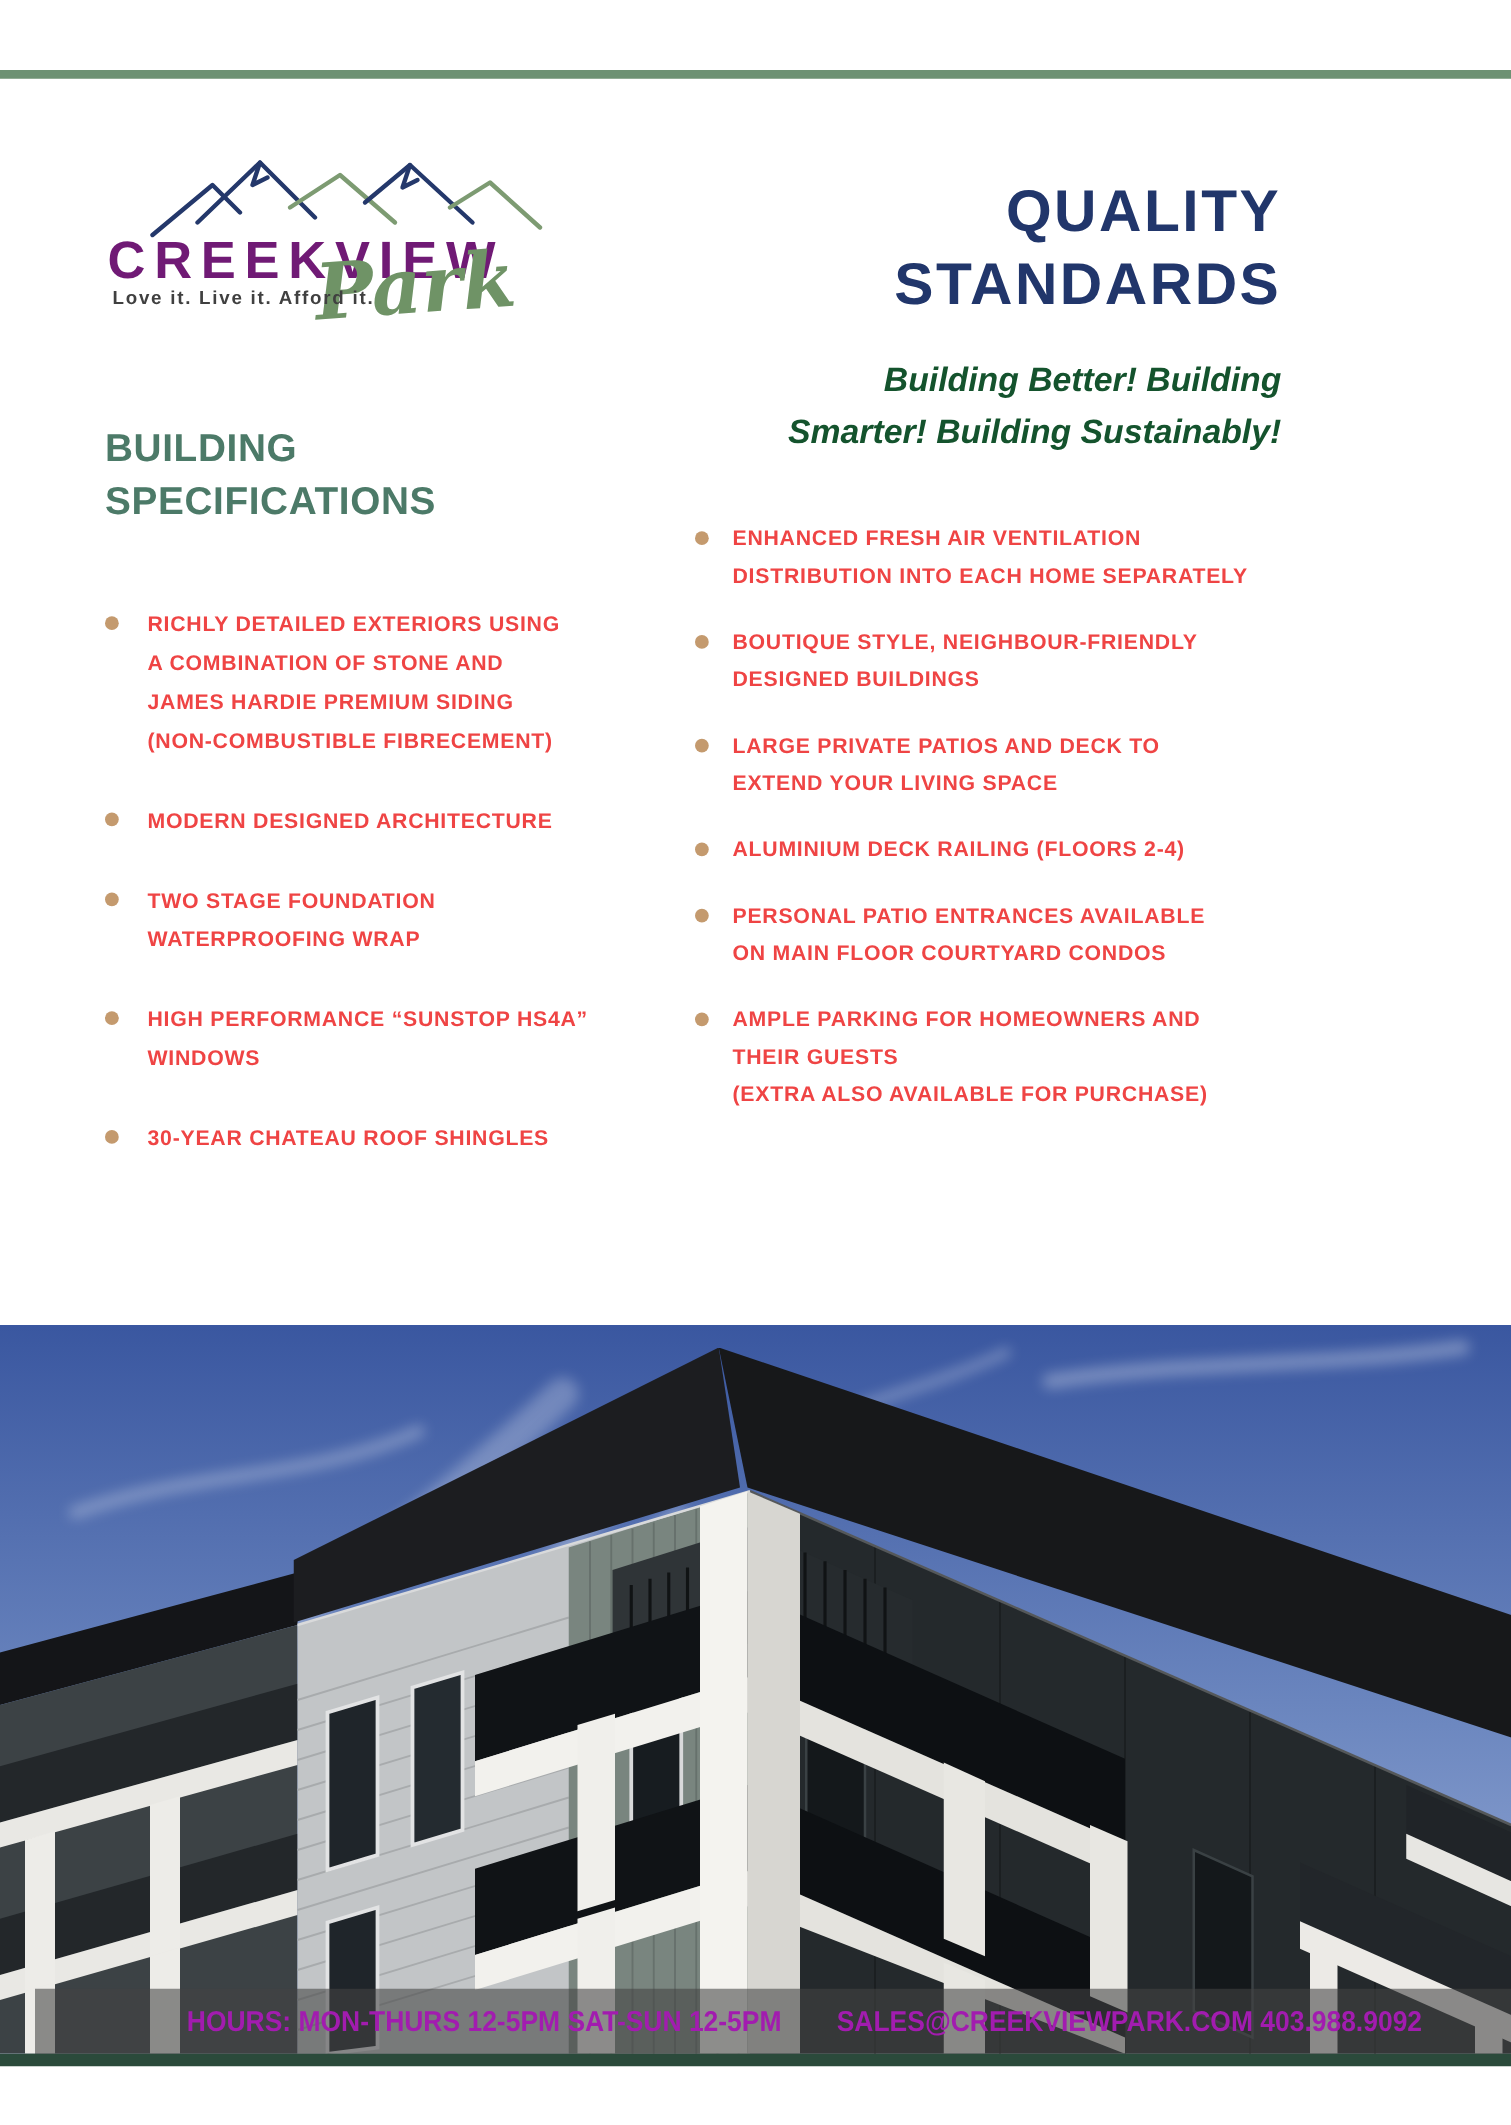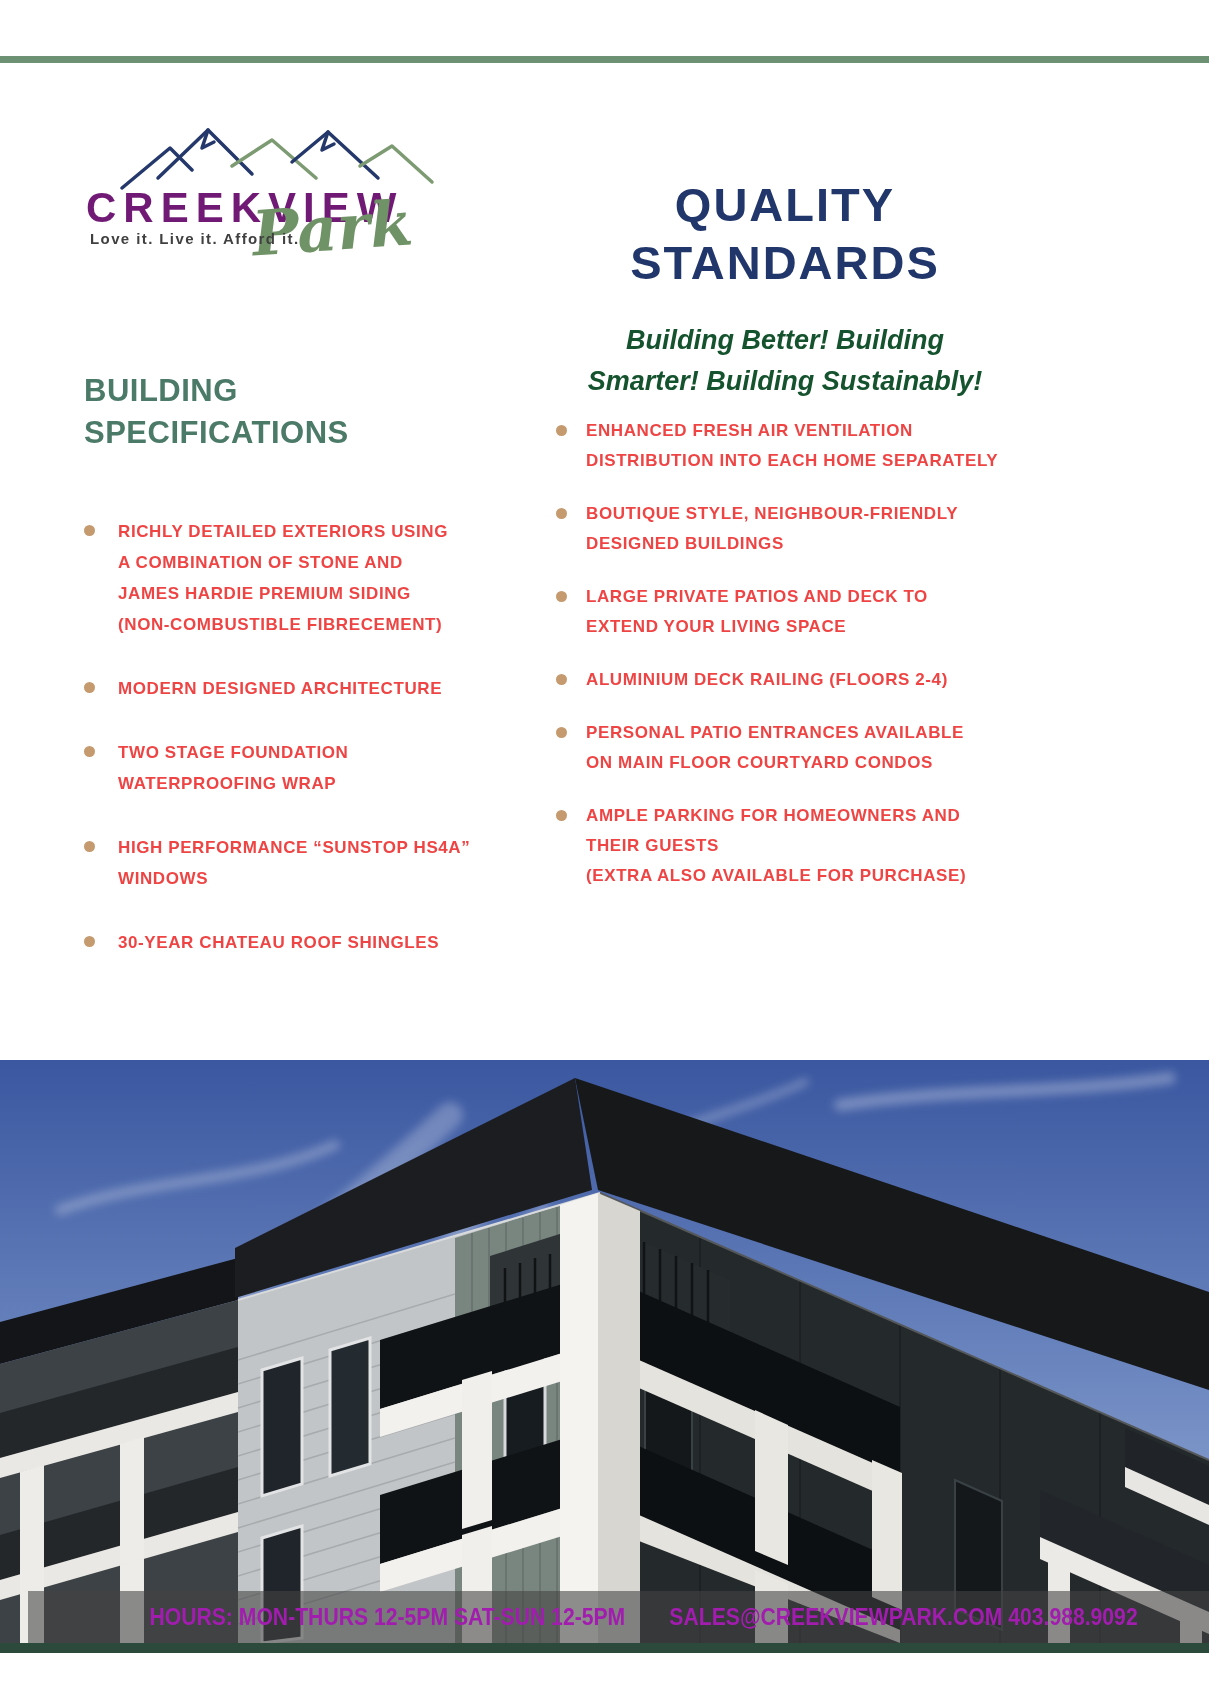--- a/index.html
+++ b/index.html
@@ -20,32 +20,32 @@
     position:absolute;left:172px;top:70px;
     font-family:"DejaVu Serif",serif;font-style:italic;font-weight:700;
     font-size:62px;color:#6f9366;transform:rotate(-4deg);
   }
   .logo-tagline{
     position:absolute;left:10px;top:108px;
     font-size:15px;font-weight:700;letter-spacing:1.4px;color:#404040;
   }
 
   
-  .right-header{position:absolute;left:545px;top:140px;width:480px;text-align:center;margin-top:36px;}
+  .right-header{position:absolute;left:545px;top:140px;width:480px;text-align:right;}
   .right-header h1{
     margin:0;font-size:47px;font-weight:800;letter-spacing:2px;color:#21366b;
     line-height:58px;white-space:pre-line;
   }
   .right-header .subtitle{
     margin:28px 0 0 0;font-size:27px;font-weight:700;font-style:italic;
     color:#14532d;line-height:41px;white-space:pre-line;
   }
 
   
-  .left-col{position:absolute;left:84px;top:338px;width:420px;margin-top:32px;}
+  .left-col{position:absolute;left:84px;top:338px;width:420px;}
   .left-col h2{
     margin:0 0 62px 0;font-size:31px;font-weight:600;letter-spacing:.5px;
     color:#4c7a68;line-height:42px;white-space:pre-line;
   }
   ul.speclist{list-style:none;margin:0;padding:0;}
   ul.speclist li{position:relative;padding-left:34px;margin-bottom:33px;}
   ul.speclist li .dot{
     position:absolute;left:0;top:9px;width:11px;height:11px;border-radius:50%;
     background:#c49a6e;
   }

